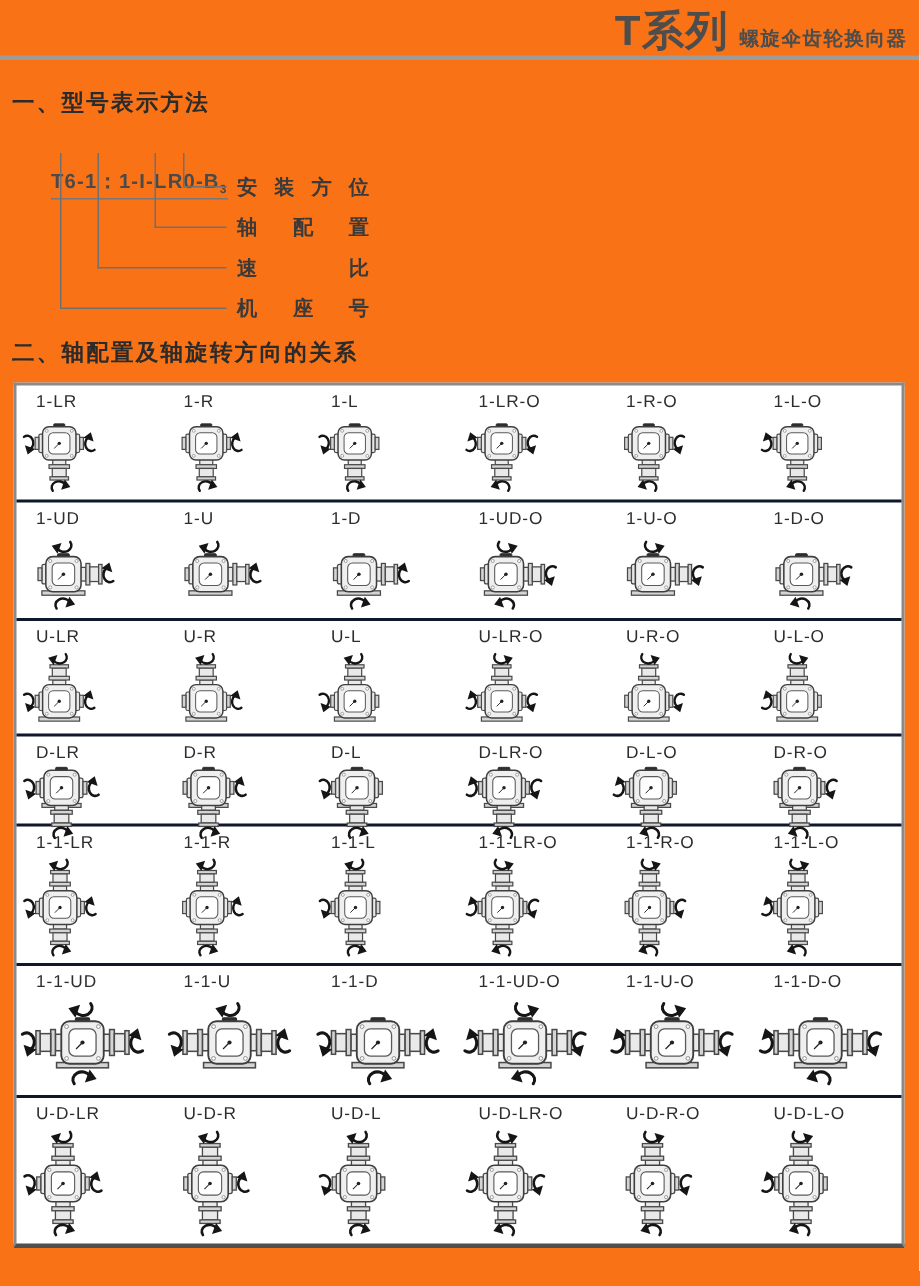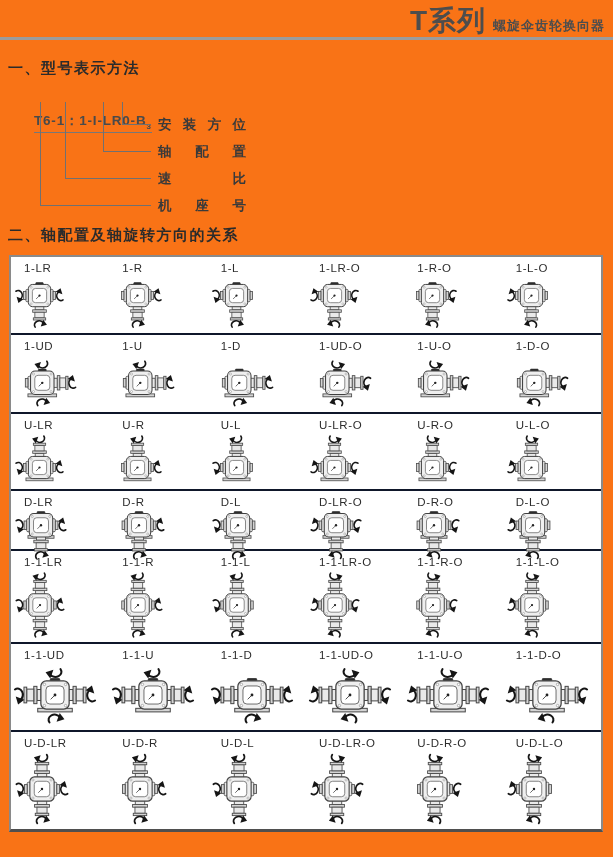--- a/index.html
+++ b/index.html
@@ -1002,20 +1002,61 @@
               <path class="ast" d="M-7,4 A 7 6 0 1 1 6,-3"></path>
               <polygon class="ahd" points="6,-8 12,0 2,3"></polygon>
             </g>
             <g transform="rotate(-90) translate(0,34) scale(-1 1)">
               <path class="ast" d="M-7,4 A 7 6 0 1 1 6,-3"></path>
               <polygon class="ahd" points="6,-8 12,0 2,3"></polygon>
             </g>
           </svg>
         </div>
         <div class="t-cell">
+          <span class="cell-label">D-L-O</span>
+          <svg width="60" height="56" viewBox="-46 -28 92 86">
+            <g transform="rotate(0)">
+              <rect x="-20" y="16" width="40" height="4" class="p2"></rect>
+              <rect x="-7" y="17" width="14" height="6" class="p1"></rect>
+              <rect x="-11" y="23" width="22" height="4" class="p2"></rect>
+              <rect x="-7.5" y="27" width="15" height="9" class="p1"></rect>
+              <rect x="-10" y="36" width="20" height="3.5" class="p2"></rect>
+            </g>
+            <g transform="rotate(90)">
+              <rect x="-10" y="16" width="20" height="6" rx="2" class="p1"></rect>
+              <rect x="-6.5" y="22" width="13" height="4" class="p2"></rect>
+            </g>
+            <g transform="rotate(-90)">
+              <rect x="-10" y="16" width="20" height="6" rx="2" class="p1"></rect>
+              <rect x="-6.5" y="22" width="13" height="4" class="p2"></rect>
+            </g>
+            <g transform="rotate(180)">
+              <rect x="-6" y="16" width="12" height="5" rx="1" class="pd"></rect>
+            </g>
+            <g>
+              <rect x="-18" y="-18" width="36" height="36" rx="7" class="pb"></rect>
+              <circle cx="-13.5" cy="-13.5" r="1.6" class="pc"></circle>
+              <circle cx="13.5" cy="-13.5" r="1.6" class="pc"></circle>
+              <circle cx="-13.5" cy="13.5" r="1.6" class="pc"></circle>
+              <circle cx="13.5" cy="13.5" r="1.6" class="pc"></circle>
+              <rect x="-11.5" y="-11.5" width="23" height="23" rx="5" class="pi"></rect>
+              <circle r="1.8" class="pdot"></circle>
+              <line x1="0" y1="0" x2="-5.5" y2="5.5" class="pln"></line>
+            </g>
+            <g transform="rotate(0) translate(0,47) scale(-1 1)">
+              <path class="ast" d="M-7,4 A 7 6 0 1 1 6,-3"></path>
+              <polygon class="ahd" points="6,-8 12,0 2,3"></polygon>
+            </g>
+            <g transform="rotate(90) translate(0,34) scale(-1 1)">
+              <path class="ast" d="M-7,4 A 7 6 0 1 1 6,-3"></path>
+              <polygon class="ahd" points="6,-8 12,0 2,3"></polygon>
+            </g>
+          </svg>
+        </div>
+        <div class="t-cell">
           <span class="cell-label">D-R-O</span>
           <svg width="60" height="56" viewBox="-46 -28 92 86">
             <g transform="rotate(0)">
               <rect x="-20" y="16" width="40" height="4" class="p2"></rect>
               <rect x="-7" y="17" width="14" height="6" class="p1"></rect>
               <rect x="-11" y="23" width="22" height="4" class="p2"></rect>
               <rect x="-7.5" y="27" width="15" height="9" class="p1"></rect>
               <rect x="-10" y="36" width="20" height="3.5" class="p2"></rect>
             </g>
             <g transform="rotate(90)">
@@ -1037,61 +1078,20 @@
               <circle cx="13.5" cy="13.5" r="1.6" class="pc"></circle>
               <rect x="-11.5" y="-11.5" width="23" height="23" rx="5" class="pi"></rect>
               <circle r="1.8" class="pdot"></circle>
               <line x1="0" y1="0" x2="-5.5" y2="5.5" class="pln"></line>
             </g>
             <g transform="rotate(0) translate(0,47) scale(-1 1)">
               <path class="ast" d="M-7,4 A 7 6 0 1 1 6,-3"></path>
               <polygon class="ahd" points="6,-8 12,0 2,3"></polygon>
             </g>
             <g transform="rotate(-90) translate(0,34) scale(-1 1)">
-              <path class="ast" d="M-7,4 A 7 6 0 1 1 6,-3"></path>
-              <polygon class="ahd" points="6,-8 12,0 2,3"></polygon>
-            </g>
-          </svg>
-        </div>
-        <div class="t-cell">
-          <span class="cell-label">D-L-O</span>
-          <svg width="60" height="56" viewBox="-46 -28 92 86">
-            <g transform="rotate(0)">
-              <rect x="-20" y="16" width="40" height="4" class="p2"></rect>
-              <rect x="-7" y="17" width="14" height="6" class="p1"></rect>
-              <rect x="-11" y="23" width="22" height="4" class="p2"></rect>
-              <rect x="-7.5" y="27" width="15" height="9" class="p1"></rect>
-              <rect x="-10" y="36" width="20" height="3.5" class="p2"></rect>
-            </g>
-            <g transform="rotate(90)">
-              <rect x="-10" y="16" width="20" height="6" rx="2" class="p1"></rect>
-              <rect x="-6.5" y="22" width="13" height="4" class="p2"></rect>
-            </g>
-            <g transform="rotate(-90)">
-              <rect x="-10" y="16" width="20" height="6" rx="2" class="p1"></rect>
-              <rect x="-6.5" y="22" width="13" height="4" class="p2"></rect>
-            </g>
-            <g transform="rotate(180)">
-              <rect x="-6" y="16" width="12" height="5" rx="1" class="pd"></rect>
-            </g>
-            <g>
-              <rect x="-18" y="-18" width="36" height="36" rx="7" class="pb"></rect>
-              <circle cx="-13.5" cy="-13.5" r="1.6" class="pc"></circle>
-              <circle cx="13.5" cy="-13.5" r="1.6" class="pc"></circle>
-              <circle cx="-13.5" cy="13.5" r="1.6" class="pc"></circle>
-              <circle cx="13.5" cy="13.5" r="1.6" class="pc"></circle>
-              <rect x="-11.5" y="-11.5" width="23" height="23" rx="5" class="pi"></rect>
-              <circle r="1.8" class="pdot"></circle>
-              <line x1="0" y1="0" x2="-5.5" y2="5.5" class="pln"></line>
-            </g>
-            <g transform="rotate(0) translate(0,47) scale(-1 1)">
-              <path class="ast" d="M-7,4 A 7 6 0 1 1 6,-3"></path>
-              <polygon class="ahd" points="6,-8 12,0 2,3"></polygon>
-            </g>
-            <g transform="rotate(90) translate(0,34) scale(-1 1)">
               <path class="ast" d="M-7,4 A 7 6 0 1 1 6,-3"></path>
               <polygon class="ahd" points="6,-8 12,0 2,3"></polygon>
             </g>
           </svg>
         </div>
       </div>
       <div class="t-row" style="height:93px">
         <div class="t-cell">
           <span class="cell-label">1-1-LR</span>
           <svg width="58" height="70" viewBox="-46 -56 92 112">

